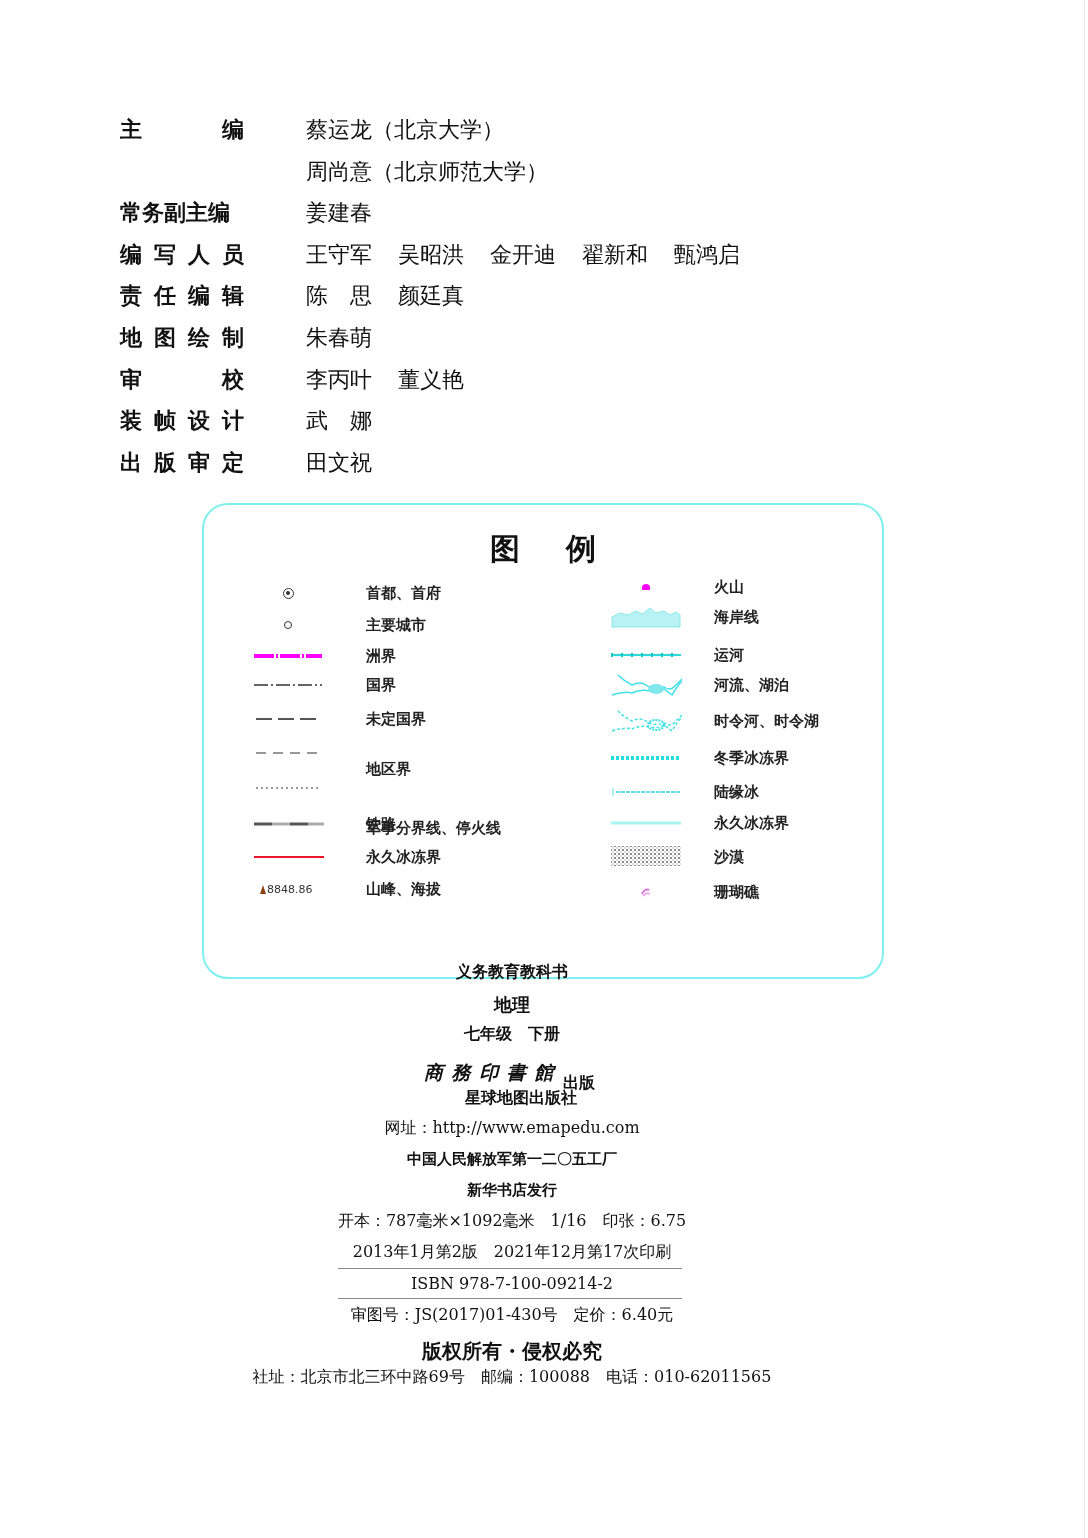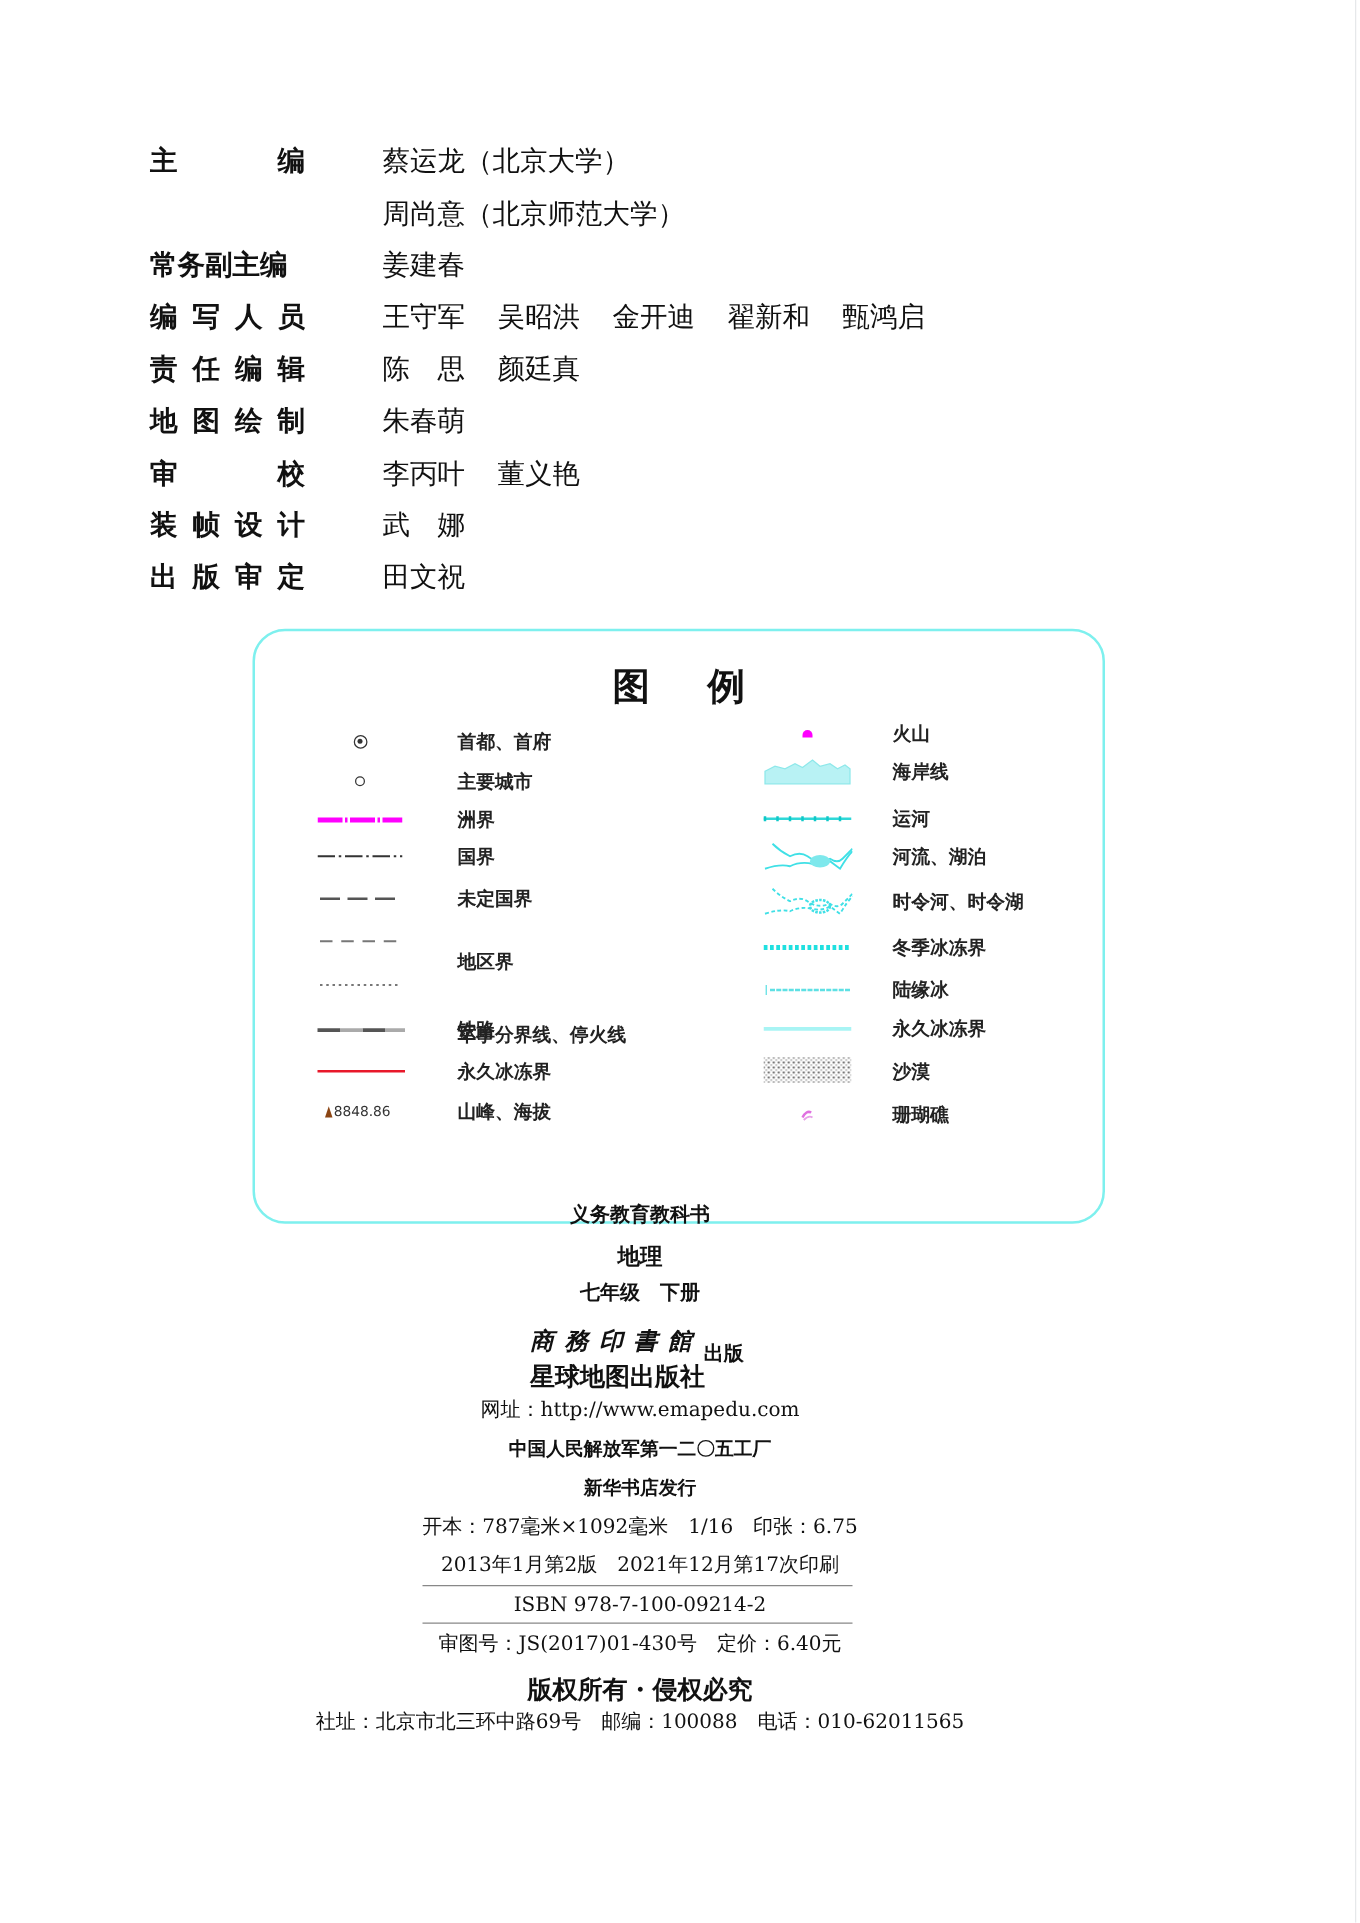--- a/index.html
+++ b/index.html
@@ -303,21 +303,21 @@
     <div class="lg-label" style="left:104px;">珊瑚礁</div>
   </div>
 </div>
 
 <div class="info" style="top:962px; font-size:16px; font-weight:bold;">义务教育教科书</div>
 <div class="info" style="top:993px; font-size:18px; font-weight:bold;">地理</div>
 <div class="info" style="top:1024px; font-size:16px; font-weight:bold;">七年级　下册</div>
 
 <div style="position:absolute; left:424px; top:1060px;">
   <div style="font-family:'DejaVu Serif', serif; font-size:19px; font-weight:bold; font-style:italic; letter-spacing:1px;">商 務 印 書 館</div>
-  <div style="font-family:Liberation Sans, sans-serif; font-size:20px; font-weight:bold; margin-top:2px;">星球地图出版社</div>
+  <div style="font-family:Liberation Sans, sans-serif; font-size:16px; font-weight:bold; margin-top:2px;margin-left:41px;">星球地图出版社</div>
 </div>
 <div style="position:absolute; left:563px; top:1073px; font-size:16px; font-weight:bold;">出版</div>
 
 <div class="info" style="top:1118px; font-size:16px; padding-left:0;">网址：http://www.emapedu.com</div>
 <div class="info" style="top:1150px; font-size:15px; font-weight:bold;font-family:Liberation Mono, monospace;">中国人民解放军第一二〇五工厂</div>
 <div class="info" style="top:1181px; font-size:15px; font-weight:bold;">新华书店发行</div>
 <div class="info" style="top:1211px; font-size:16px;">开本：787毫米×1092毫米　1/16　印张：6.75</div>
 <div class="info" style="top:1242px; font-size:16px;">2013年1月第2版　2021年12月第17次印刷</div>
 <div class="rule" style="left:338px; width:344px; top:1268px;"></div>
 <div class="info" style="top:1274px; font-size:16px;">ISBN 978-7-100-09214-2</div>

